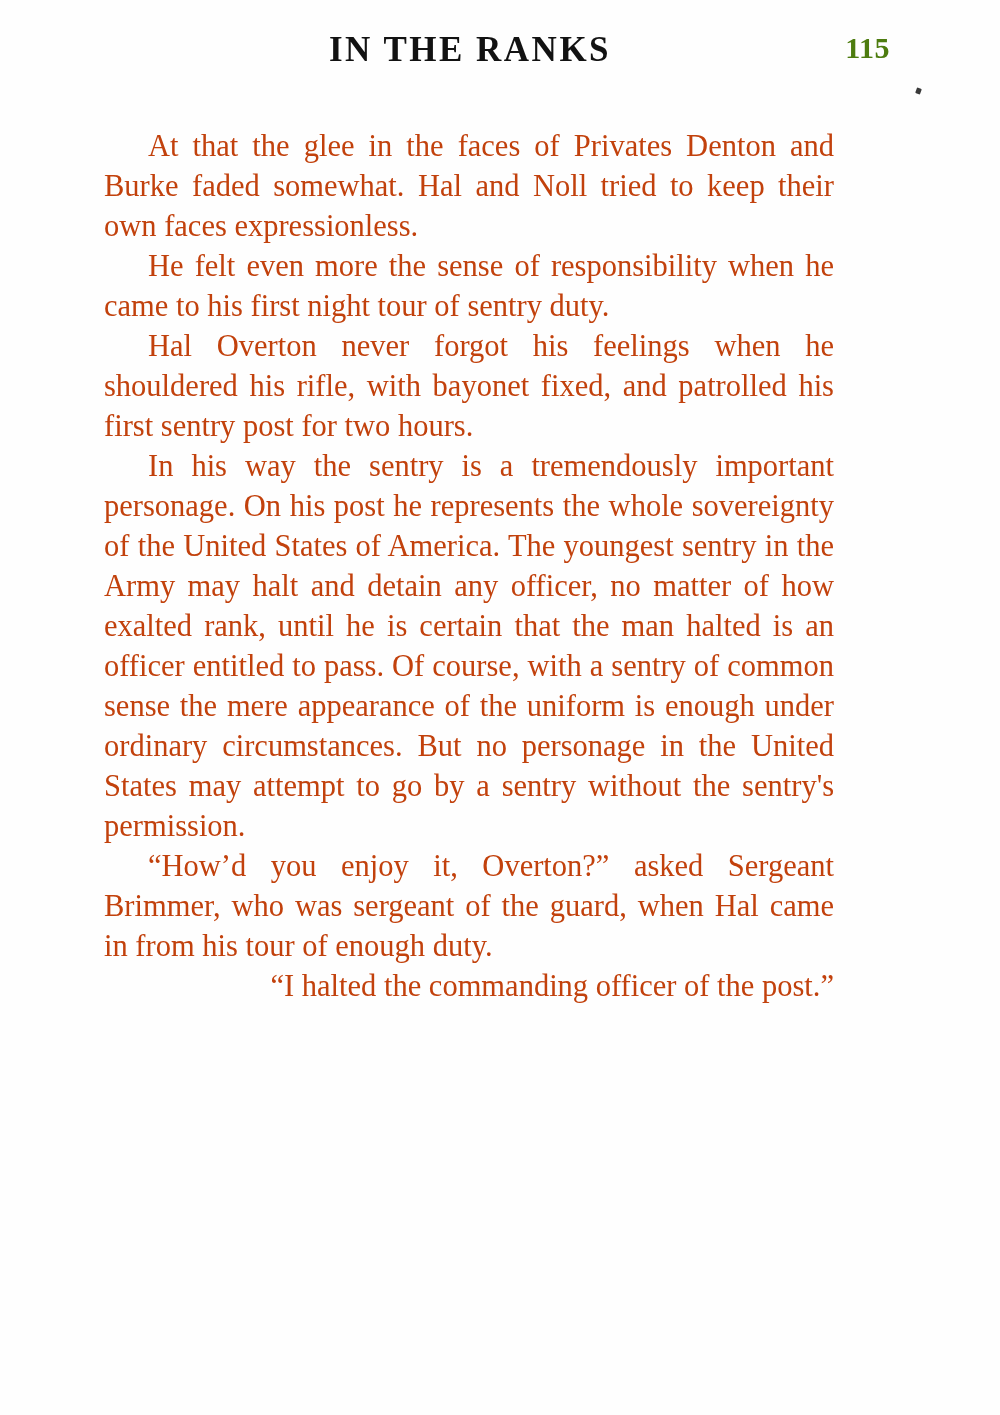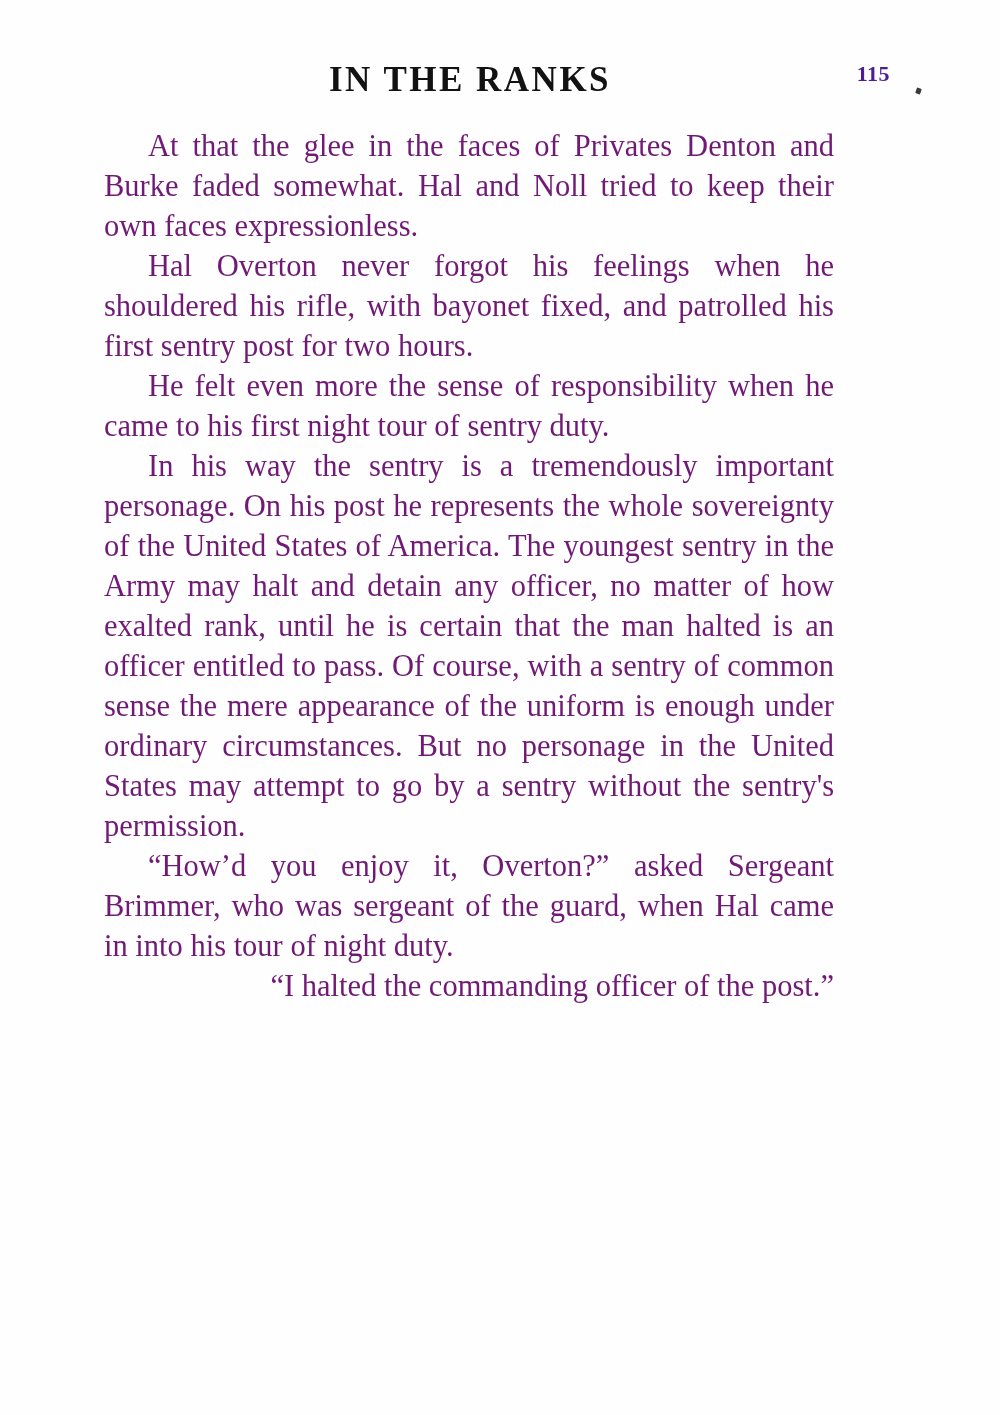--- a/index.html
+++ b/index.html
@@ -17,45 +17,45 @@
   }
   .page {
     position: absolute;
     top: 0; left: 0;
     width: 1000px;
     height: 1415px;
     background: #fefefe;
   }
   .header {
     position: absolute;
-    top: 60px;
+    top: 30px;
     left: 100px;
     width: 740px;
     height: 44px;
   }
   .running-title {
     position: absolute;
     left: 0;
     top: 0;
     width: 740px;
     text-align: center;
     font-size: 35px;
     letter-spacing: 2.5px;
     font-weight: 700;
     font-family: "Liberation Serif", serif;
     color: #121212;
   }
   .page-number {
     position: absolute;
     right: -50px;
     top: 1px;
-    font-size: 22px;
+    font-size: 30px;
     font-weight: 700;
     letter-spacing: 0.5px;
-    color: #4c1d95;
+    color: #4d7c0f;
     text-align: right;
   }
   .speck {
     position: absolute;
     top: 88px;
     left: 916px;
     width: 5px;
     height: 6px;
     background: #3a3a3a;
     transform: rotate(20deg);
@@ -67,21 +67,21 @@
     left: 104px;
     width: 730px;
   }
   p.para {
     margin: 0;
     font-size: 30.5px;
     line-height: 40px;
     text-align: justify;
     text-indent: 44px;
     font-family: "Liberation Serif", serif;
-    color: #701a75;
+    color: #c2410c;
     -webkit-font-smoothing: antialiased;
   }
   p.para:last-child {
     text-align: right;
   }
   p.para.nojust {
     text-align: left;
   }
 </style>
 </head>
@@ -91,20 +91,20 @@
 
   <div class="header">
     <div class="running-title">IN THE RANKS</div>
     <div class="page-number">115</div>
   </div>
 
   <div class="speck"></div>
 
   <div class="body-text">
     <p class="para">At that the glee in the faces of Privates Denton and Burke faded somewhat.  Hal and Noll tried to keep their own faces expressionless.</p>
+    <p class="para">He felt even more the sense of responsibility when he came to his first night tour of sentry duty.</p>
     <p class="para">Hal Overton never forgot his feelings when he shouldered his rifle, with bayonet fixed, and patrolled his first sentry post for two hours.</p>
-    <p class="para">He felt even more the sense of responsibility when he came to his first night tour of sentry duty.</p>
     <p class="para">In his way the sentry is a tremendously important personage.  On his post he represents the whole sovereignty of the United States of America.  The youngest sentry in the Army may halt and detain any officer, no matter of how exalted rank, until he is certain that the man halted is an officer entitled to pass.  Of course, with a sentry of common sense the mere appearance of the uniform is enough under ordinary circumstances.  But no personage in the United States may attempt to go by a sentry without the sentry's permission.</p>
-    <p class="para">“How’d you enjoy it, Overton?” asked Sergeant Brimmer, who was sergeant of the guard, when Hal came in into his tour of night duty.</p>
+    <p class="para">“How’d you enjoy it, Overton?” asked Sergeant Brimmer, who was sergeant of the guard, when Hal came in from his tour of enough duty.</p>
     <p class="para">“I halted the commanding officer of the post.”</p>
   </div>
 
 </div>
 
 </body></html>

